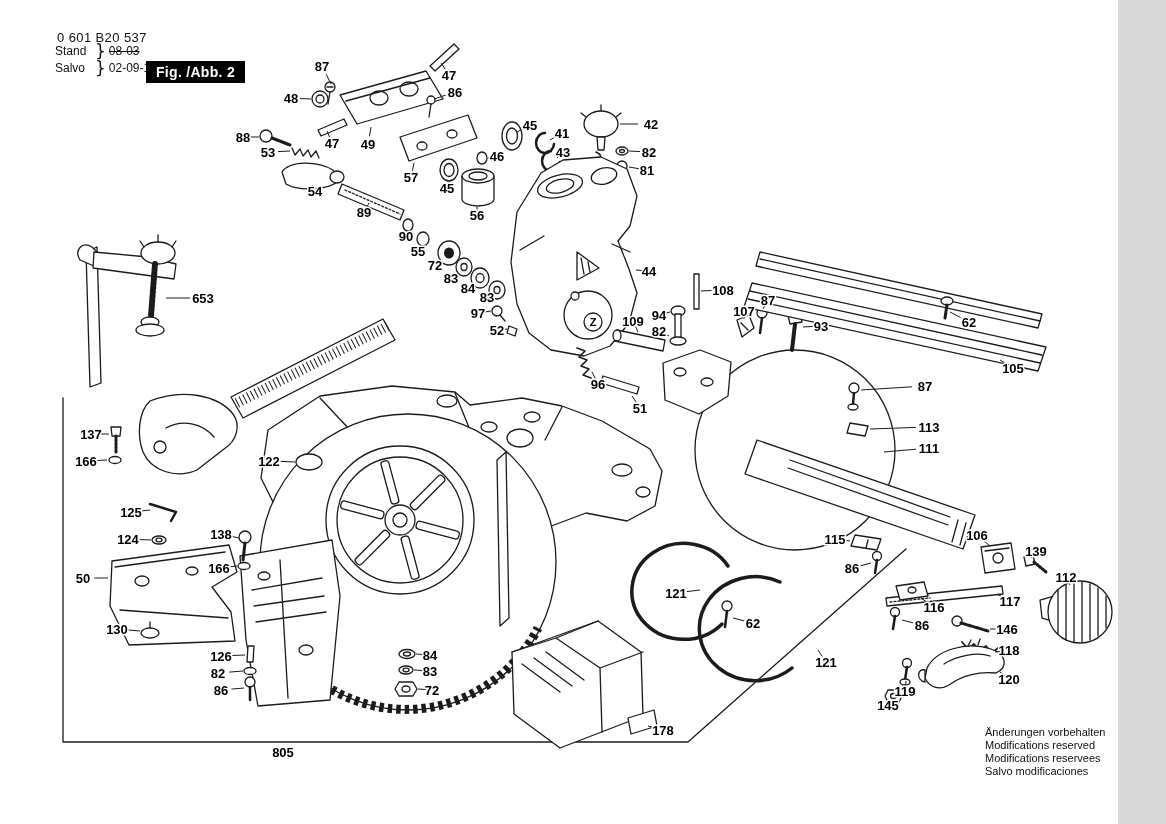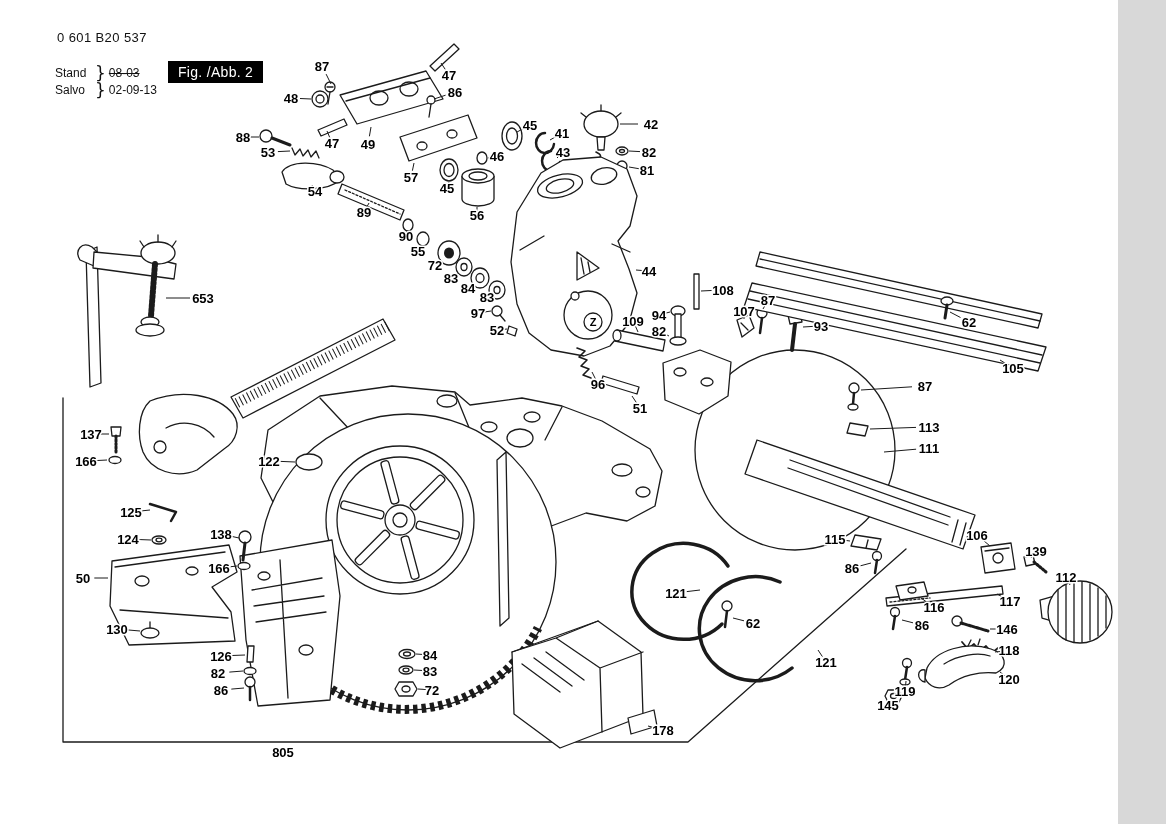--- a/index.html
+++ b/index.html
@@ -1,24 +1,24 @@
 <!DOCTYPE html>
 <html><head>
 <meta charset="utf-8">
 <style>
   *{margin:0;padding:0;box-sizing:border-box}
   body{background:#d8d8d8}
   .page{position:relative;width:1118px;height:824px;background:#fff;font-family:"Liberation Sans",sans-serif;color:#111;overflow:hidden}
   .part-number{position:absolute;left:57px;top:30px;font-size:13px;letter-spacing:.4px}
-  .rev-block{position:absolute;left:55px;top:64px;font-size:12px}
+  .rev-block{position:absolute;left:55px;top:42px;font-size:12px}
   .rev-row{display:flex;align-items:center;height:17px}
   .rev-label{width:40px}
   .rev-brace{font-size:17px;margin:0 3px 0 0;font-family:"DejaVu Sans",sans-serif}
   .strike{text-decoration:line-through}
-  .fig-box{position:absolute;left:168px;top:61px;background:#000;color:#fff;font-weight:normal;font-size:14px;padding:3px 10px;letter-spacing:.3px}
+  .fig-box{position:absolute;left:146px;top:61px;background:#000;color:#fff;font-weight:bold;font-size:14px;padding:3px 10px;letter-spacing:.3px}
   .legal{position:absolute;left:985px;top:726px;font-size:11px;line-height:13px}
   .diagram-svg{position:absolute;left:0;top:0}
   .ln{fill:none;stroke:#1b1b1b;stroke-width:1.3;stroke-linejoin:round;stroke-linecap:round}
   .fw{fill:#fff;stroke:#1b1b1b;stroke-width:1.3;stroke-linejoin:round}
   .ring{fill:none;stroke:#1b1b1b;stroke-width:3.5;stroke-linecap:round}
   .comb{fill:none;stroke:#1b1b1b;stroke-width:10;stroke-dasharray:1 3.2}
   .teeth{fill:none;stroke:#1b1b1b;stroke-width:9;stroke-dasharray:4.5 4}
   .leader{stroke:#1b1b1b;stroke-width:1}
   .callout{font-family:"Liberation Sans",sans-serif;font-size:13px;font-weight:bold;text-anchor:middle;dominant-baseline:central;fill:#000;paint-order:stroke;stroke:#fff;stroke-width:3px}
   .datum-text{font-size:11px}
@@ -430,14 +430,20 @@
         <text x="905" y="691" class="callout">119</text>
         <line x1="889.8" y1="702.8" x2="892" y2="700" class="leader"></line>
         <text x="888" y="705" class="callout">145</text>
         <g>
           <circle cx="593" cy="322" r="9" fill="#fff" stroke="#1b1b1b" stroke-width="1.3"></circle>
           <text x="593" y="322" class="callout datum-text">Z</text>
         </g>
       </g>
   </svg>
 
+  <div class="legal">
+    <div>Änderungen vorbehalten</div>
+    <div>Modifications reserved</div>
+    <div>Modifications reservees</div>
+    <div>Salvo modificaciones</div>
+  </div>
 
 </div>
 
 </body></html>

